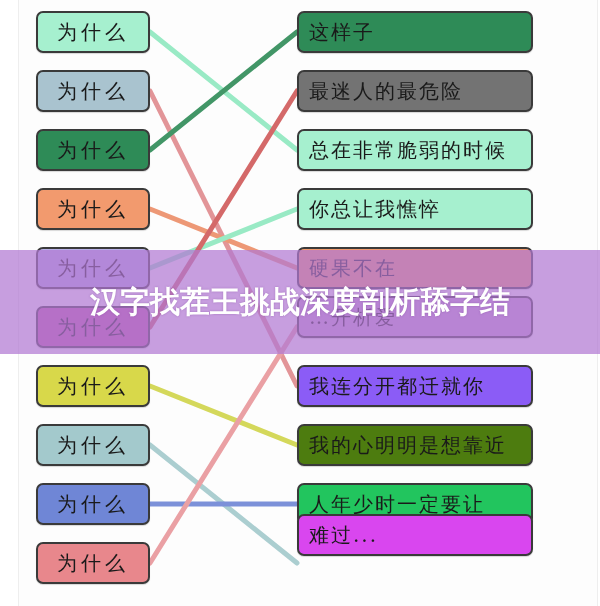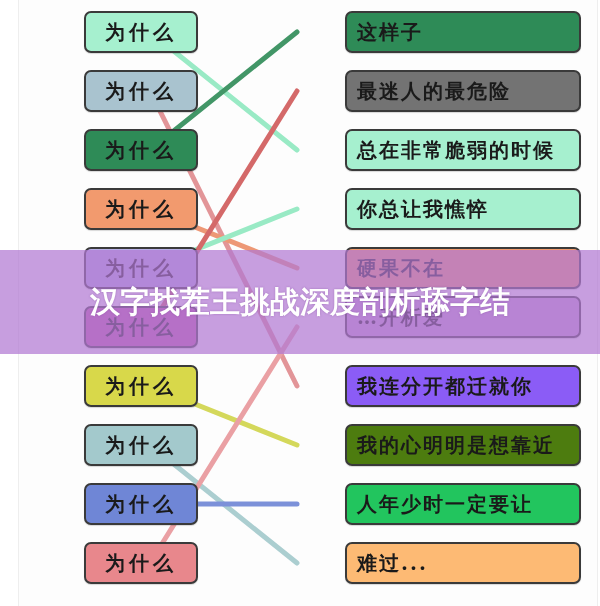--- a/index.html
+++ b/index.html
@@ -13,23 +13,22 @@
     background: #fdfdfd;
     border-left: 1px solid #eeeeee;
     border-right: 1px solid #eeeeee;
   }
   svg.lines { position: absolute; left: 0; top: 0; width: 600px; height: 606px; }
   .card {
     position: absolute; box-sizing: border-box;
     border: 2px solid #3a3a3a; border-radius: 7px;
     height: 42px; display: flex; align-items: center;
     font-family: "DejaVu Serif", "Liberation Serif", serif;
-    font-weight: bold; color: #1a1a1a;
+    font-weight: normal; color: #1a1a1a;
     box-shadow: 0 1px 1px rgba(0,0,0,0.15);
-    margin-left: 48px;
   }
   .card.left { left: 36px; width: 114px; justify-content: center; font-size: 20px; letter-spacing: 4px; }
   .card.right { left: 297px; width: 236px; padding-left: 10px; font-size: 20px; letter-spacing: 2px; white-space: nowrap; overflow: hidden; }
   .banner {
     position: absolute; left: 0; top: 250px; width: 600px; height: 104px;
     background: rgba(178, 120, 210, 0.72);
     display: flex; flex-direction: column; align-items: center; justify-content: center;
   }
   .banner .line {
     color: #ffffff; font-family: "DejaVu Sans", "Liberation Sans", sans-serif;
@@ -108,19 +107,19 @@
   </div>
 <div class="card right" style="top:365px;background:#8b5cf6">
     <span>我连分开都迁就你</span>
   </div>
 <div class="card right" style="top:424px;background:#4d7c0f">
     <span>我的心明明是想靠近</span>
   </div>
 <div class="card right" style="top:483px;background:#22c55e">
     <span>人年少时一定要让</span>
   </div>
-<div class="card right" style="top:542px;background:#fdba74">
+<div class="card right" style="top:514px;background:#d946ef">
     <span>难过...</span>
   </div>
 
 <div class="banner">
   <div class="line">汉字找茬王挑战深度剖析舔字结</div>
 </div>
 
 </body></html>

